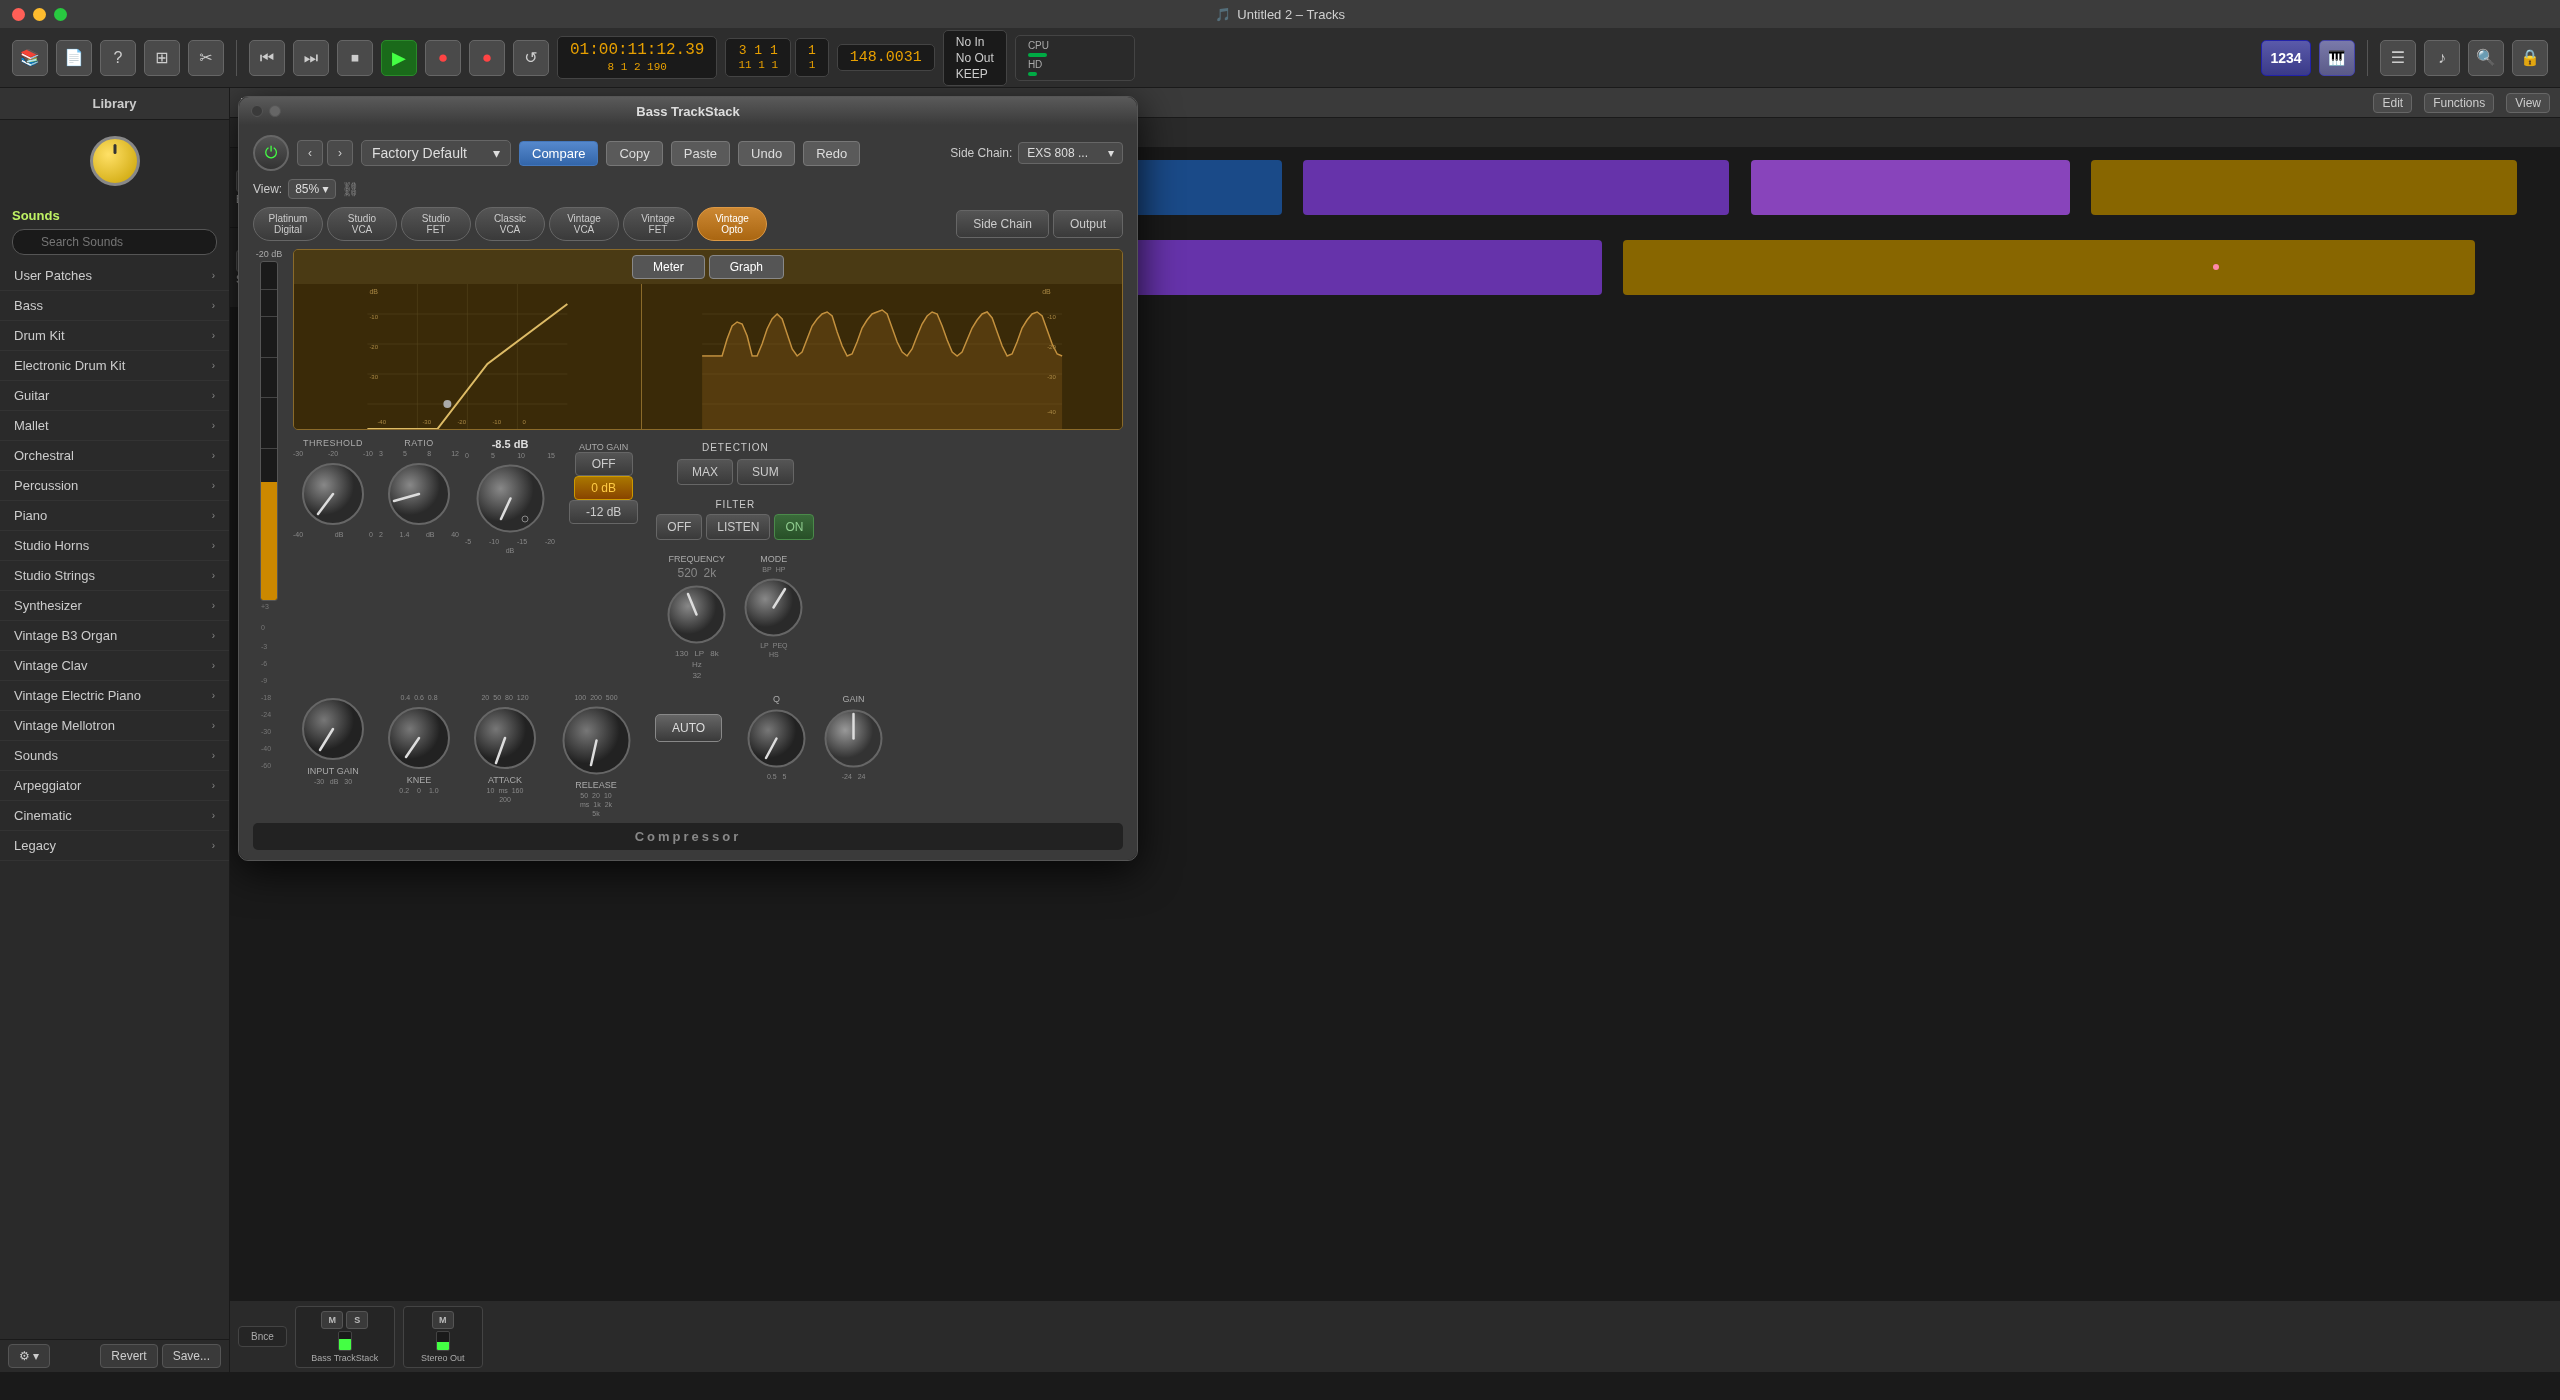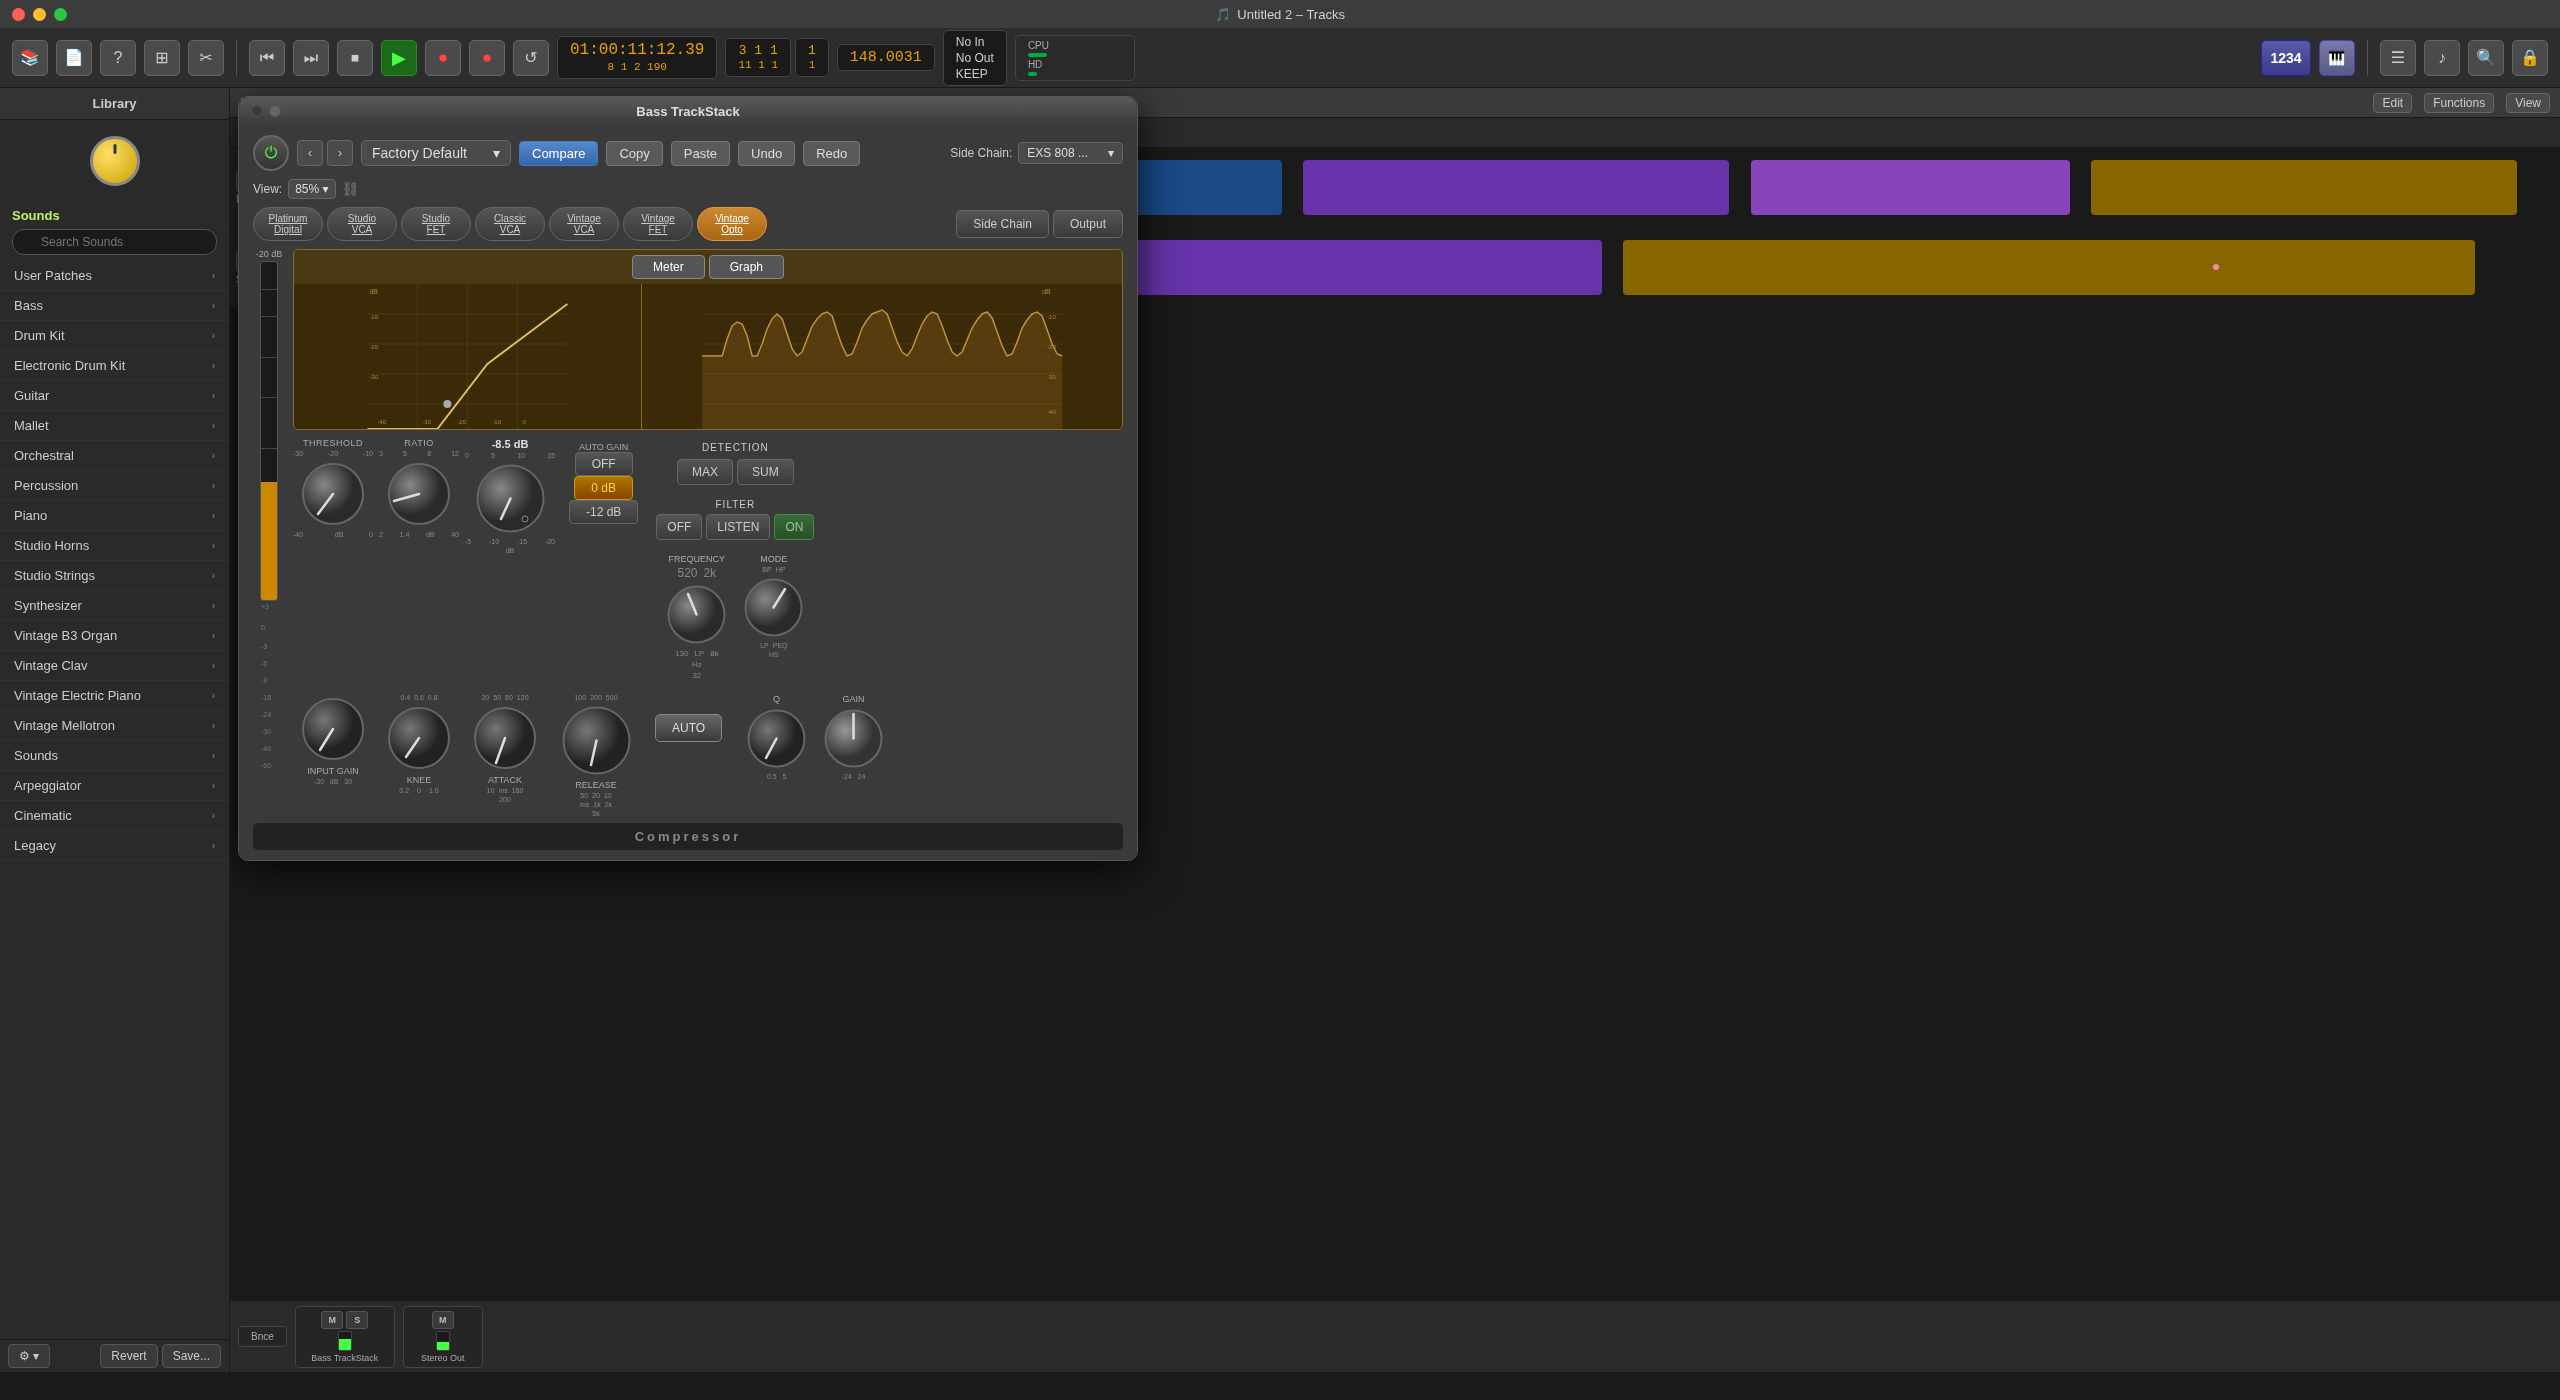--- a/index.html
+++ b/index.html
@@ -411,21 +411,20 @@
     .type-btn {
       background: linear-gradient(to bottom, #555, #3a3a3a);
       border: 1px solid #666;
       border-radius: 17px;
       padding: 6px 14px;
       color: #ccc;
       font-size: 12px;
       cursor: pointer;
       min-width: 70px;
       text-align: center;
-      text-decoration: underline;
     }
     .type-btn.active {
       background: linear-gradient(to bottom, #cc8833, #aa6611);
       border-color: #dd9944;
       color: #fff;
     }
     .side-out-btn {
       background: linear-gradient(to bottom, #555, #3a3a3a);
       border: 1px solid #666;
       border-radius: 5px;

